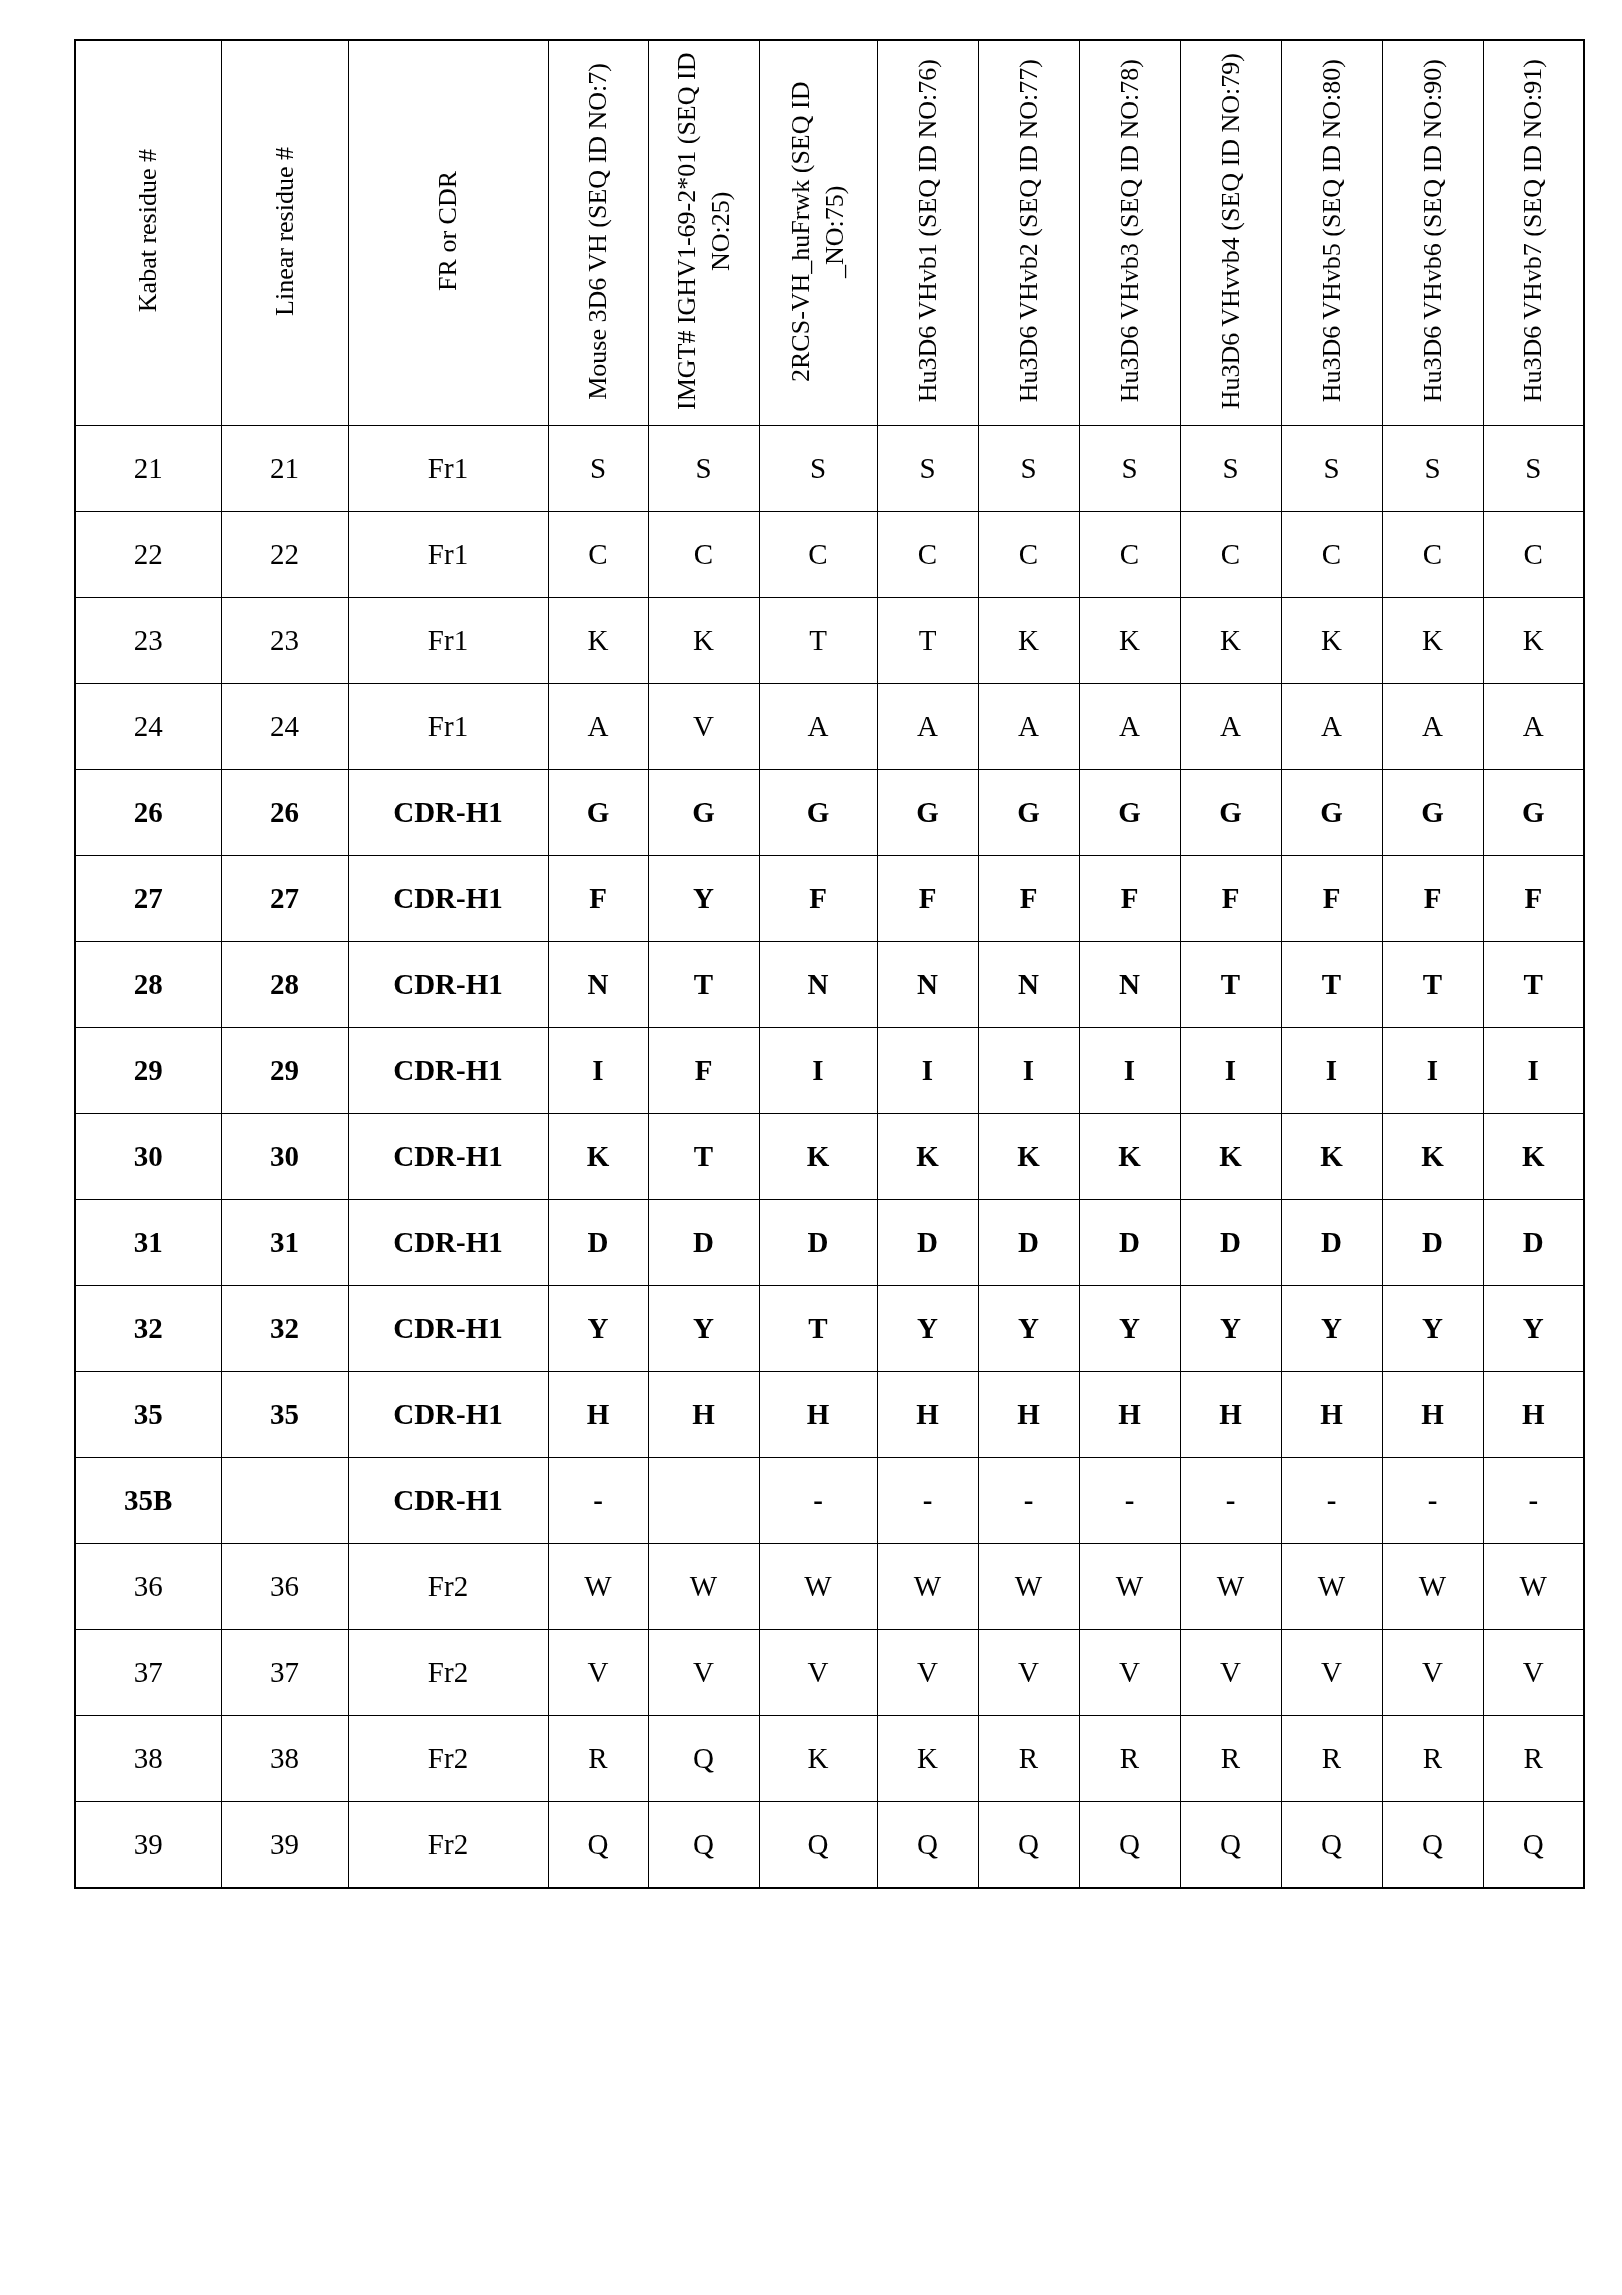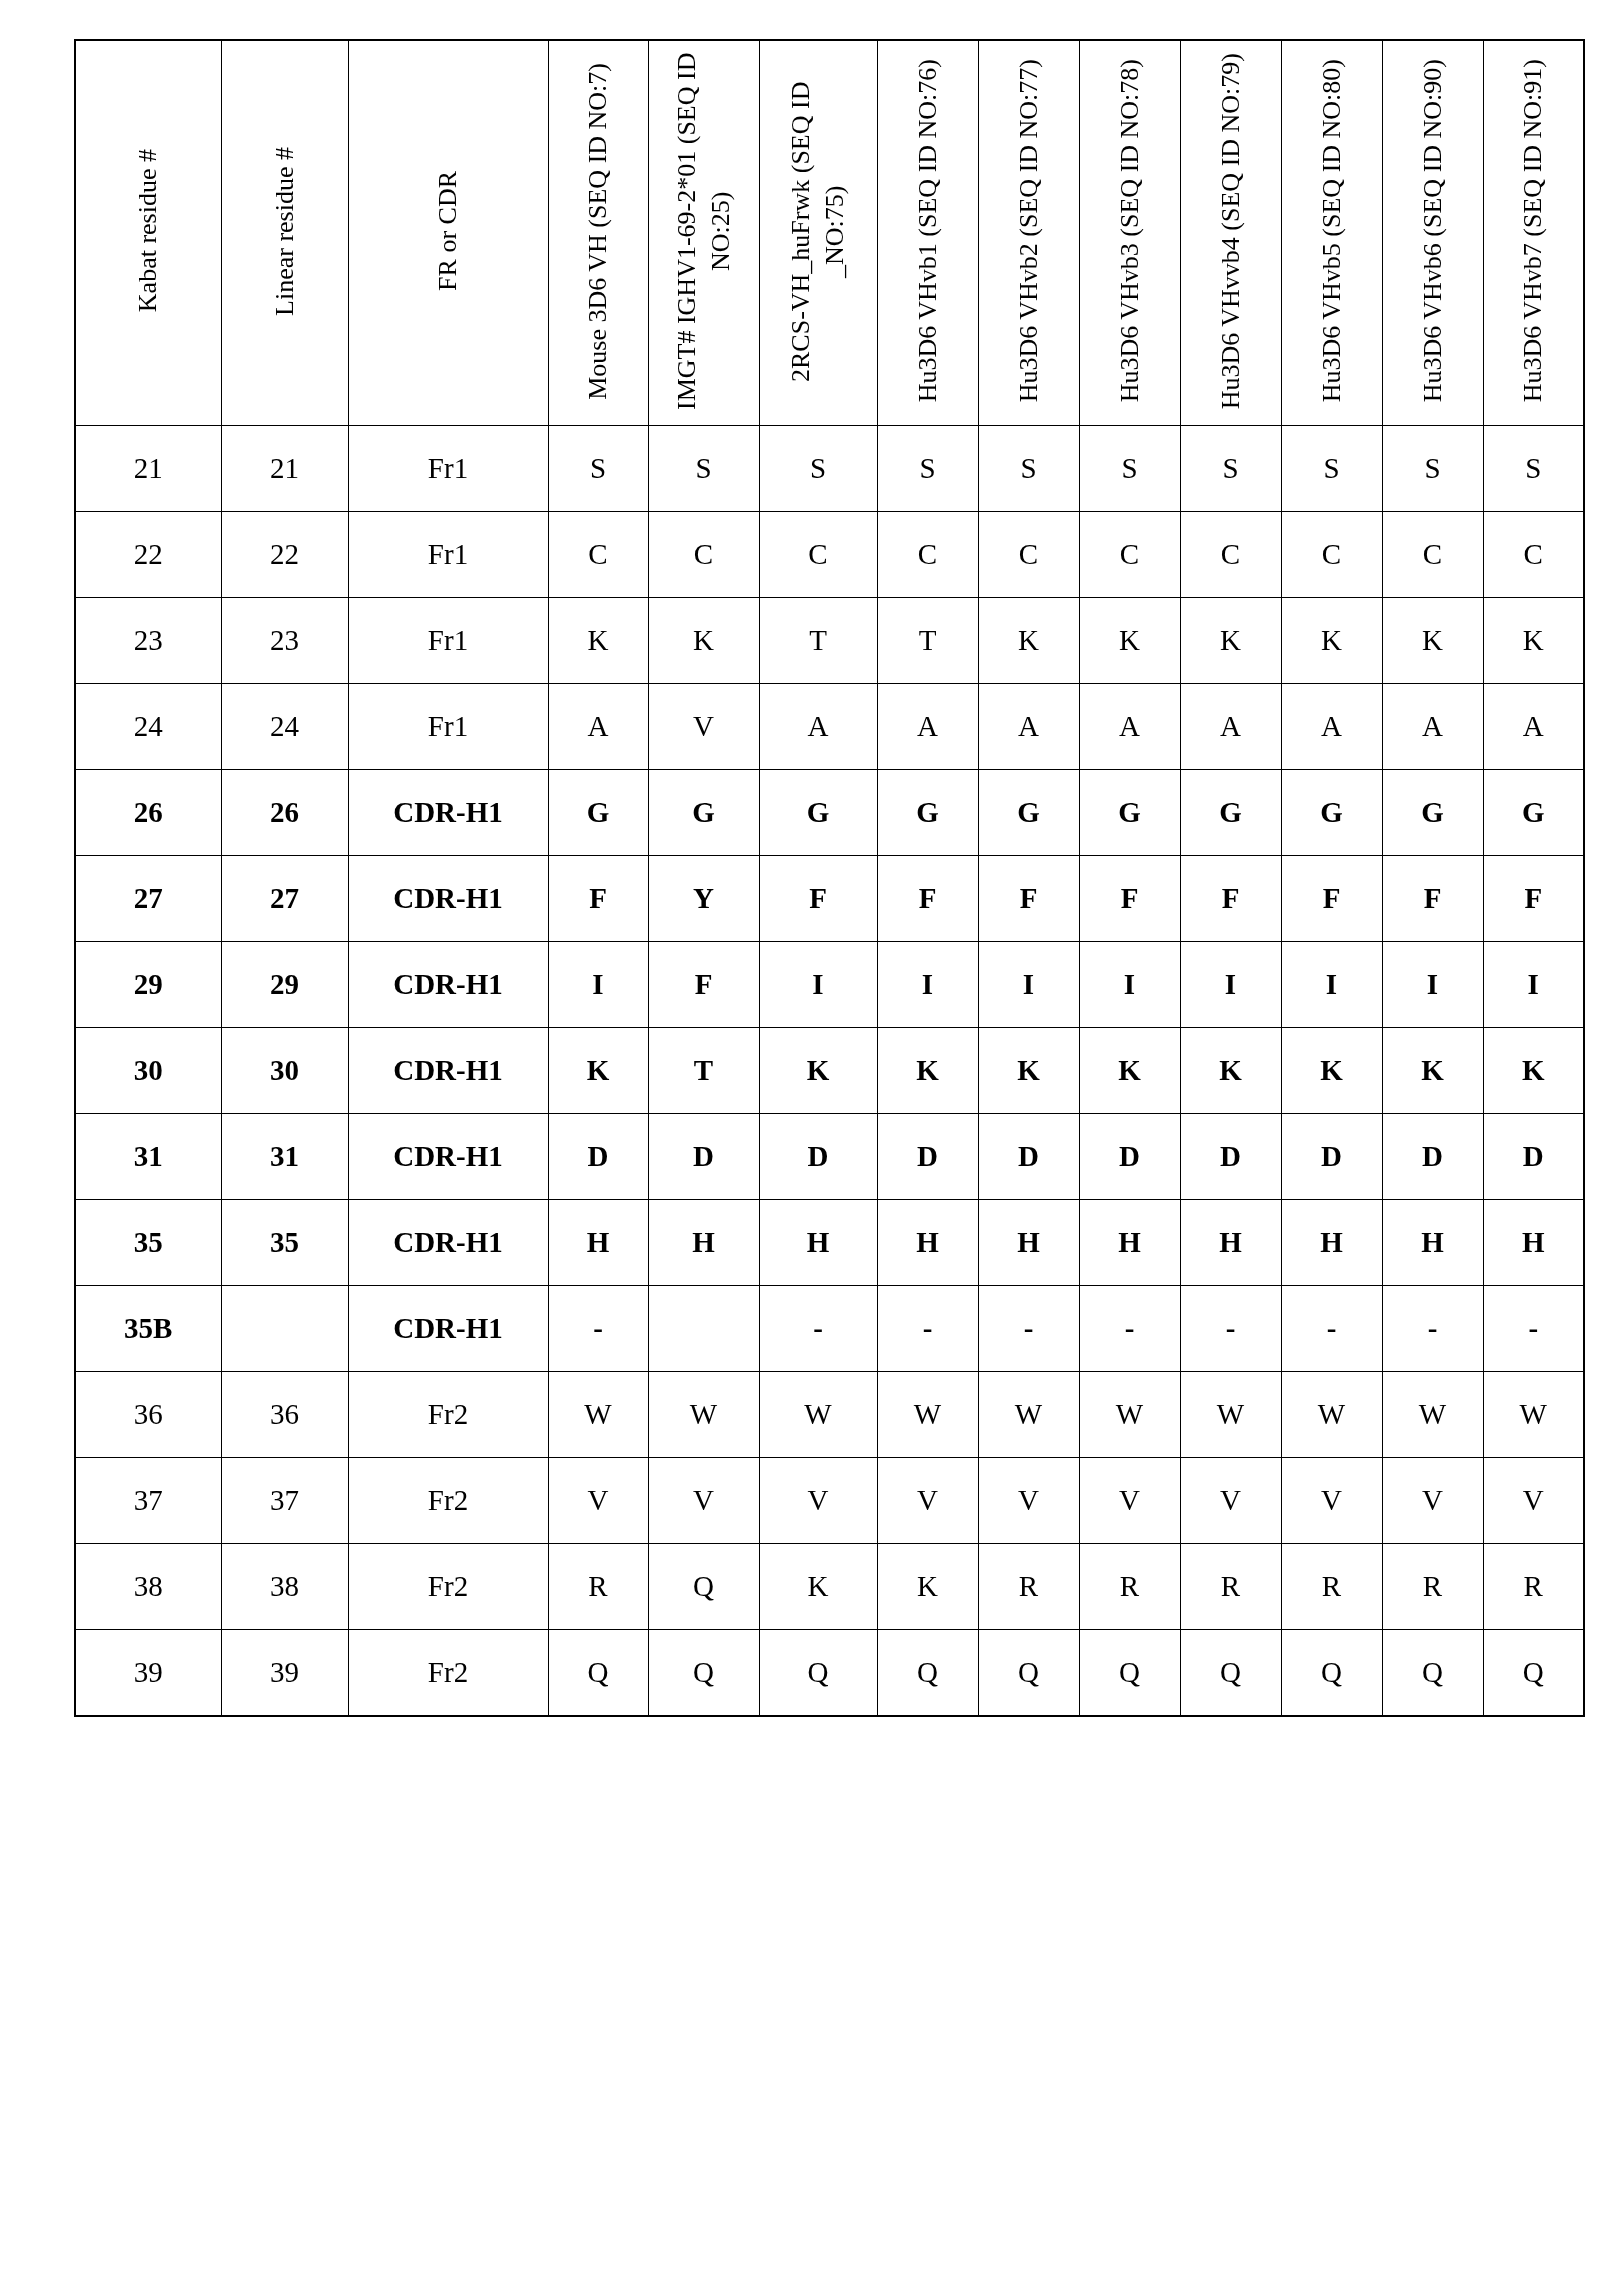--- a/index.html
+++ b/index.html
@@ -175,20 +175,35 @@
           <td>F</td>
           <td>F</td>
           <td>F</td>
           <td>F</td>
           <td>F</td>
           <td>F</td>
           <td>F</td>
           <td>F</td>
         </tr>
         <tr class="bold-row">
+          <td>28</td>
+          <td>28</td>
+          <td class="region-cell">CDR-H1</td>
+          <td>N</td>
+          <td>T</td>
+          <td>N</td>
+          <td>N</td>
+          <td>N</td>
+          <td>N</td>
+          <td>T</td>
+          <td>T</td>
+          <td>T</td>
+          <td>T</td>
+        </tr>
+        <tr class="bold-row">
           <td>29</td>
           <td>29</td>
           <td class="region-cell">CDR-H1</td>
           <td>I</td>
           <td>F</td>
           <td>I</td>
           <td>I</td>
           <td>I</td>
           <td>I</td>
           <td>I</td>
@@ -218,20 +233,35 @@
           <td>D</td>
           <td>D</td>
           <td>D</td>
           <td>D</td>
           <td>D</td>
           <td>D</td>
           <td>D</td>
           <td>D</td>
           <td>D</td>
           <td>D</td>
+        </tr>
+        <tr class="bold-row">
+          <td>32</td>
+          <td>32</td>
+          <td class="region-cell">CDR-H1</td>
+          <td>Y</td>
+          <td>Y</td>
+          <td>T</td>
+          <td>Y</td>
+          <td>Y</td>
+          <td>Y</td>
+          <td>Y</td>
+          <td>Y</td>
+          <td>Y</td>
+          <td>Y</td>
         </tr>
         <tr class="bold-row">
           <td>35</td>
           <td>35</td>
           <td class="region-cell">CDR-H1</td>
           <td>H</td>
           <td>H</td>
           <td>H</td>
           <td>H</td>
           <td>H</td>

